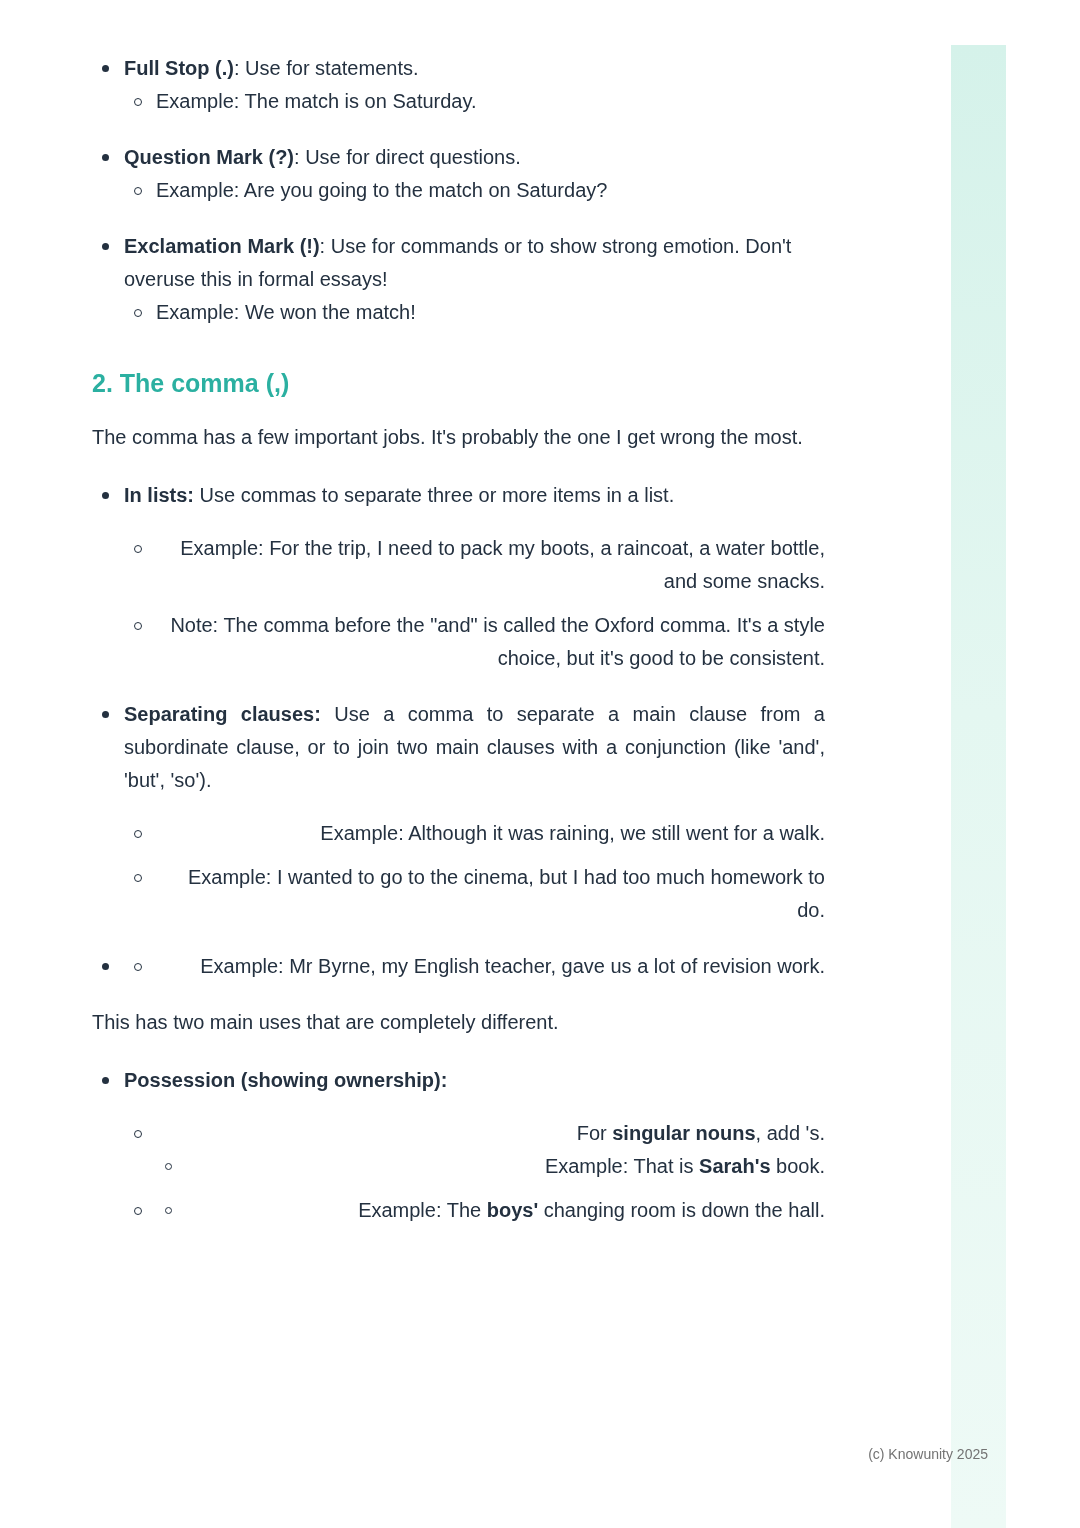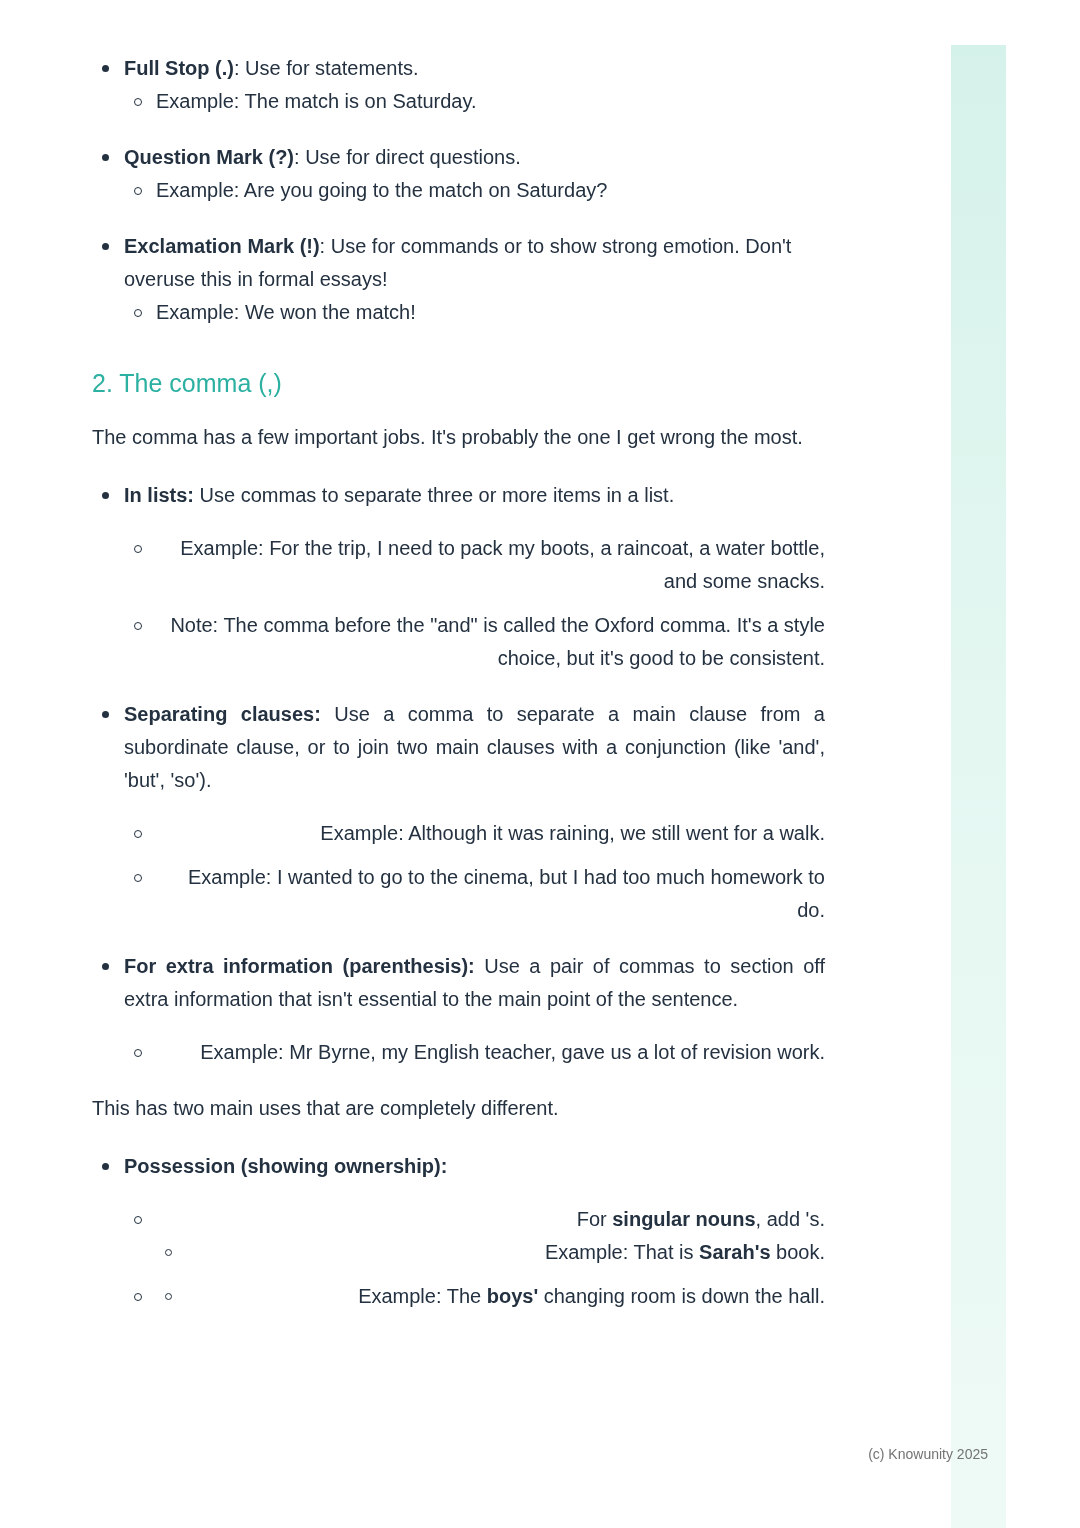--- a/index.html
+++ b/index.html
@@ -47,21 +47,21 @@
     position:absolute; left:10px; top:13px;
     width:8px; height:8px; border-radius:50%;
     border:1.5px solid #243140;
     background:transparent;
   }
   .b3 .marker-circle { width:7px; height:7px; left:9px; }
   .just { text-align:justify;margin-top:21px; }
   h2.section-heading {
     font-size:25px;
     line-height:33px;
-    font-weight:400;
+    font-weight:700;
     color:#2bb0a1;
     margin:38px 0 19px 0;
   }
   p.para { margin-bottom:25px; }
   .watermark {
     position:absolute;
     right:68px;
     bottom:66px;
     font-size:14px;
     color:#737373;
@@ -140,21 +140,20 @@
           </li>
           <li>
             <span class="marker-circle"></span>
             <div><span class="italic">Example:</span><span> I wanted to go to the cinema, but I had too much homework to do.</span></div>
           </li>
         </ul>
       </li>
 
       <li>
         <span class="marker-dot"></span>
-        <div class="just"><span class="bold">For extra information (parenthesis):</span><span> Use a pair of commas to section off extra information that isn't essential to the main point of the sentence.</span></div>
         <ul class="b2 gap">
           <li>
             <span class="marker-circle"></span>
             <div><span class="italic">Example:</span><span> Mr Byrne, my English teacher, gave us a lot of revision work.</span></div>
           </li>
         </ul>
       </li>
     </ul>
 
     <p class="para">This has two main uses that are completely different.</p>

